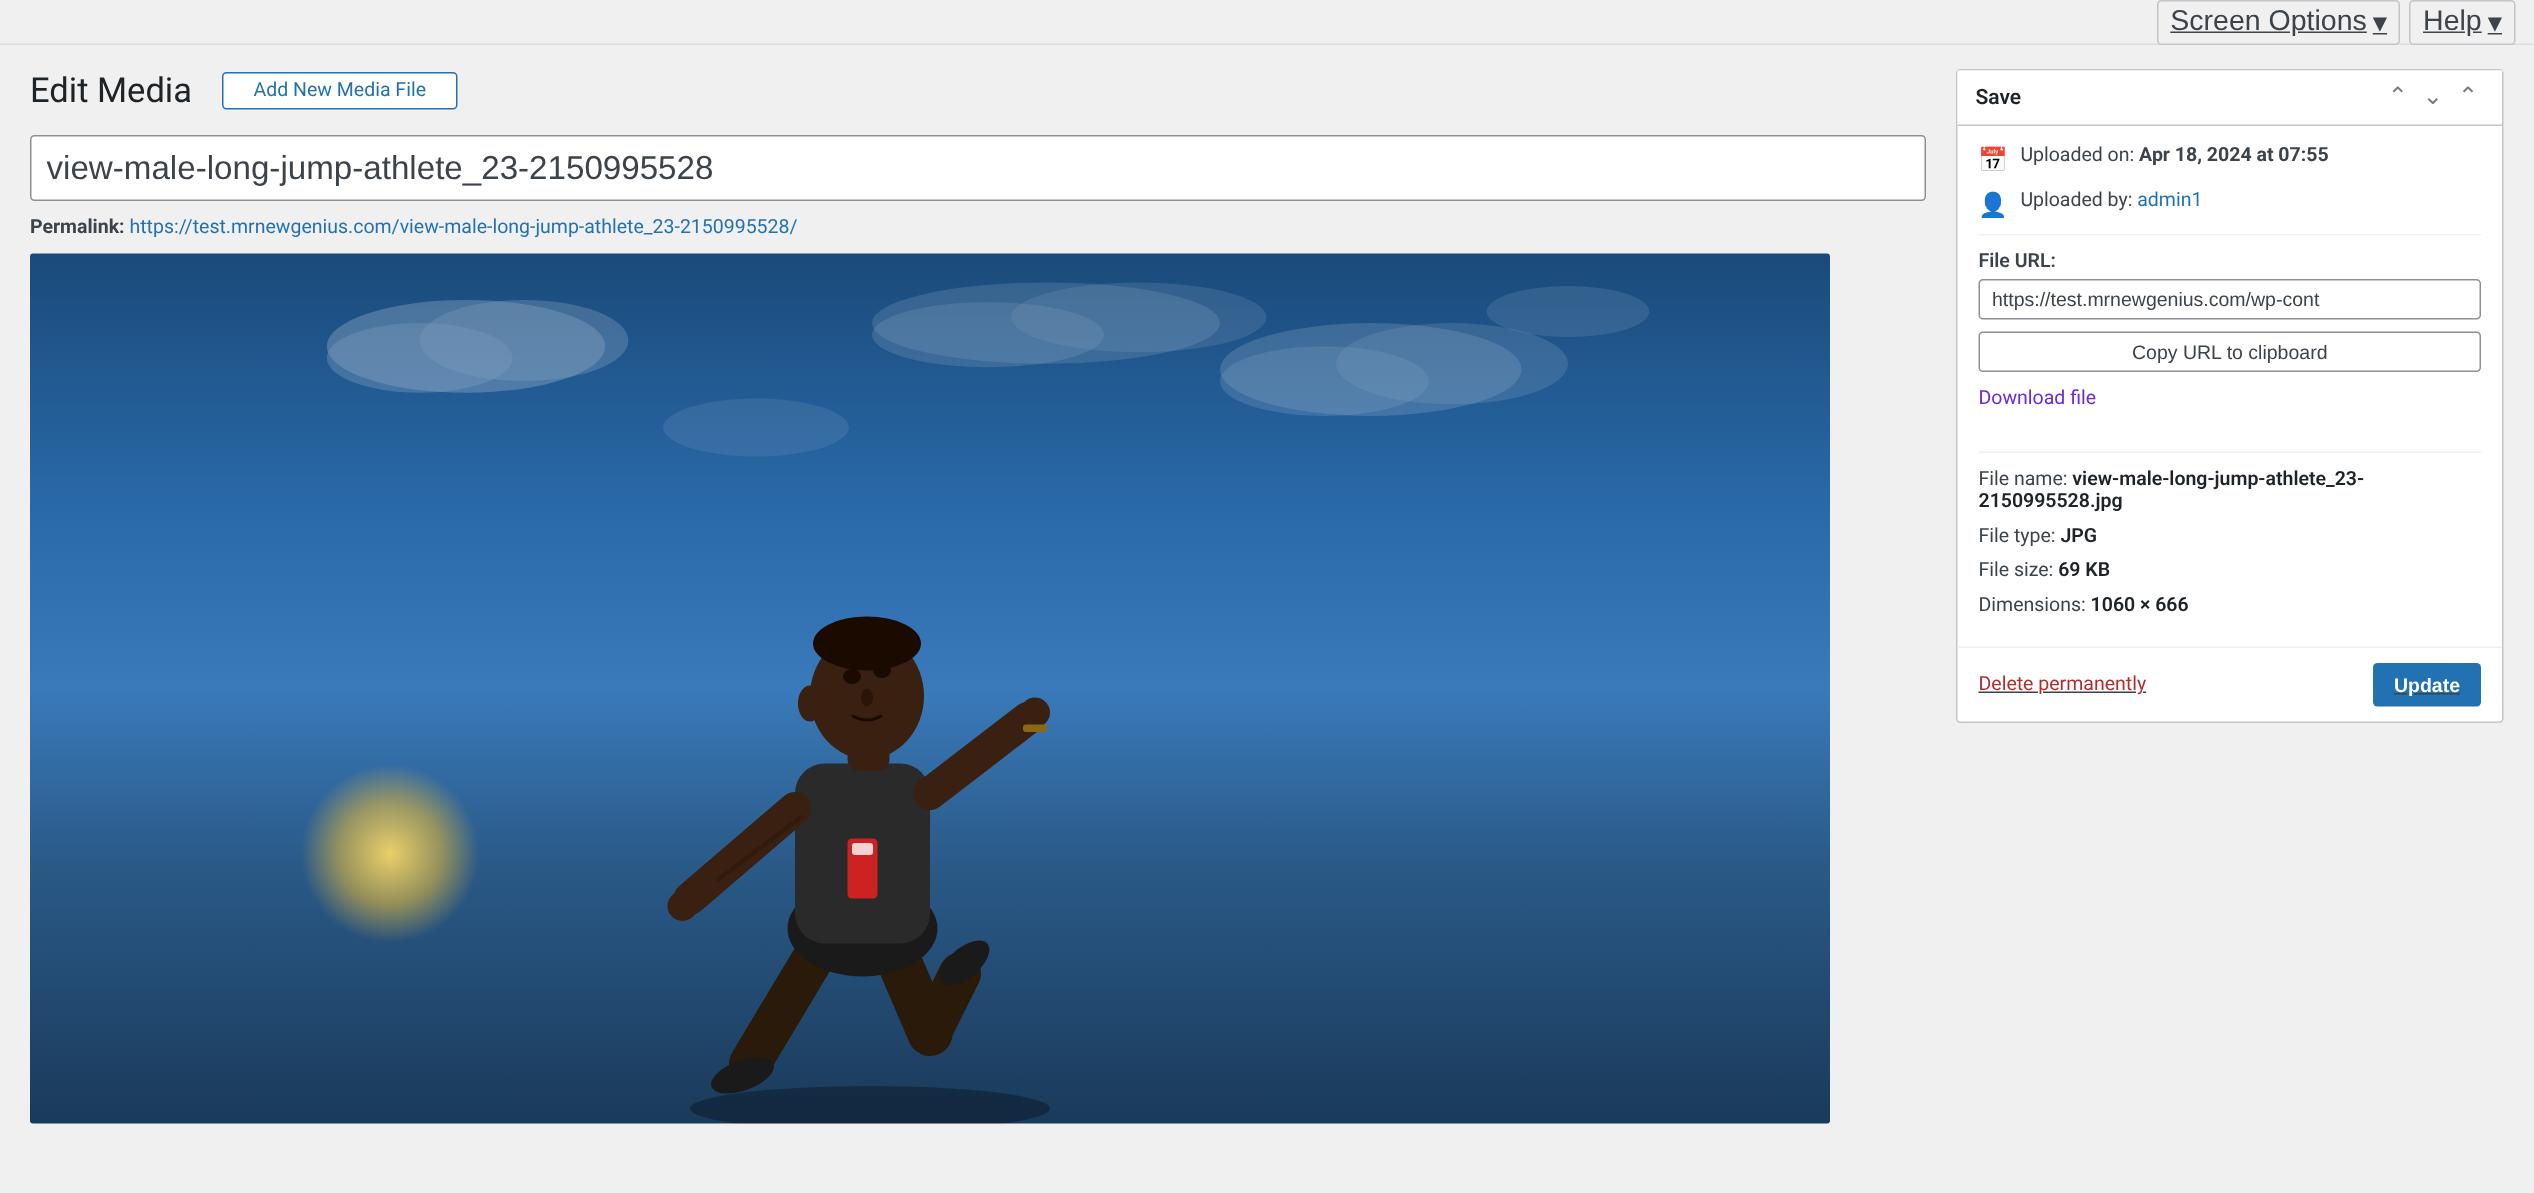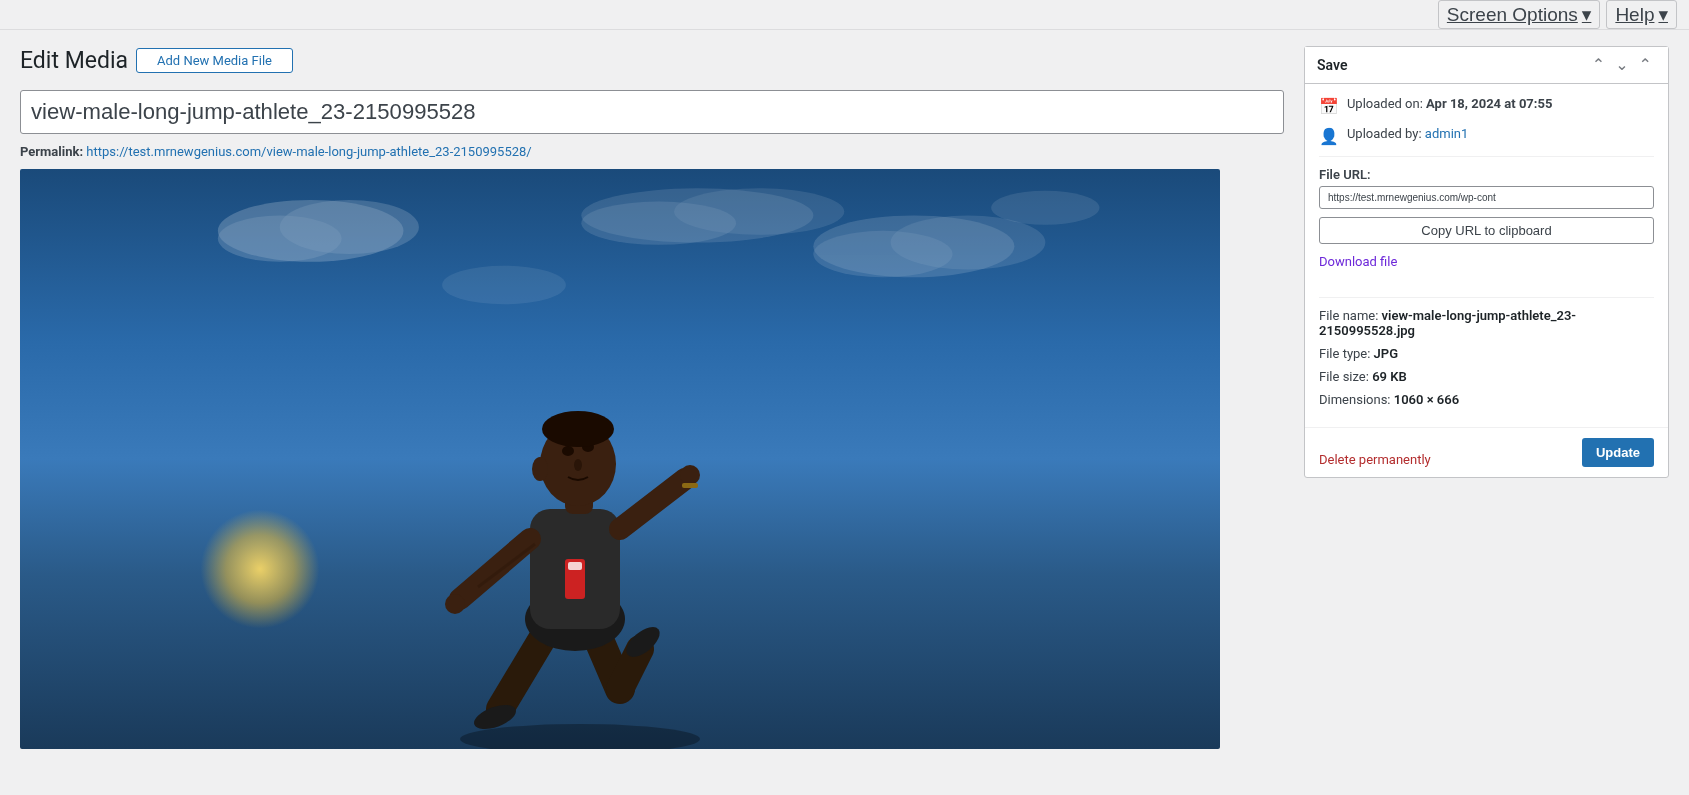--- a/index.html
+++ b/index.html
@@ -46,21 +46,21 @@
 
     
     .main-content {
       flex: 1;
       min-width: 0;
     }
 
     .page-header {
       display: flex;
       align-items: center;
-      gap: 8px;
+      gap: 20px;
       margin-bottom: 14px;
     }
     .page-title {
       font-size: 23px;
       font-weight: 400;
       color: #1d2327;
       line-height: 1.3;
     }
     .add-new-btn {
       border: 1px solid #2271b1;
@@ -207,21 +207,21 @@
       font-size: 13px;
       color: #3c434a;
       margin-bottom: 4px;
       font-weight: 600;
     }
     .file-url-input {
       width: 100%;
       padding: 5px 8px;
       border: 1px solid #8c8f94;
       border-radius: 3px;
-      font-size: 10px;
+      font-size: 13px;
       color: #3c434a;
       background: #fff;
       margin-bottom: 8px;
       outline: none;
     }
 
     .copy-url-btn {
       border: 1px solid #8c8f94;
       background: #fff;
       color: #3c434a;
@@ -250,24 +250,25 @@
     .file-meta-row {
       font-size: 13px;
       color: #3c434a;
       margin-bottom: 8px;
     }
     .file-meta-row strong { font-weight: 600; color: #1d2327; }
 
     
     .sidebar-actions {
       display: flex;
-      align-items: flex-end;
+      align-items: center;
       justify-content: space-between;
       padding: 10px 14px;
       border-top: 1px solid #f0f0f1;
+      text-decoration: underline;
     }
     .delete-link {
       color: #b32d2e;
       text-decoration: none;
       font-size: 13px;
     }
 
     .update-btn {
       background: #2271b1;
       color: #fff;

